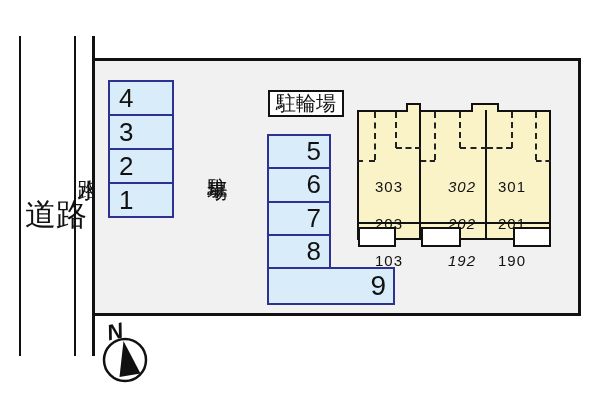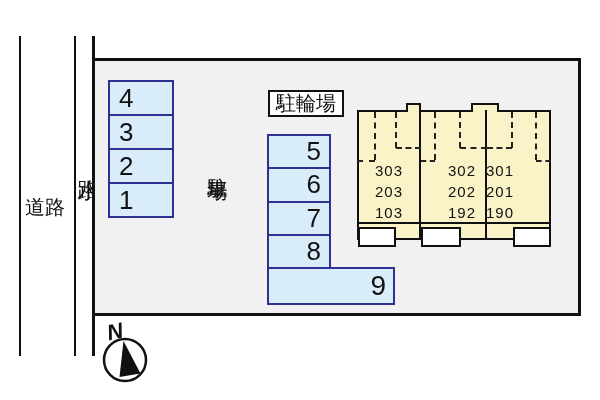--- a/index.html
+++ b/index.html
@@ -21,38 +21,38 @@
   .pwide{border:2px solid #2e3192;background:#d9ecfa;display:flex;align-items:center;
          justify-content:flex-end;padding-right:7px;font-size:28px;}
   
   .bmain{background:#faf3c8;border:2px solid #111;}
   .bump{background:#faf3c8;border:2px solid #111;border-bottom:none;}
   .divider{background:#111;width:2px;}
   .dashv{width:0;border-left:2px dashed #222;}
   .dashh{height:0;border-top:2px dashed #222;}
   .porch{background:#ffffff;border:2px solid #111;}
   .rooms{font-size:15px;line-height:21px;text-align:center;letter-spacing:1px;}
-  .rooms p{margin:0;}
+  .rooms p{margin:16px;}
   
   .vtext{writing-mode:vertical-rl;text-orientation:upright;}
   .lbl{color:#111;}
   .signbox{background:#fff;border:2px solid #111;display:flex;align-items:center;
            justify-content:center;font-size:20px;}
   .north-n{font-size:22px;font-weight:bold;font-style:italic;transform:rotate(-12deg);}
 </style>
 </head>
 <body>
 
 <div id="stage">
 
   <div class="vline" style="left:19px;width:2px;"></div>
   <div class="vline" style="left:74px;width:2px;"></div>
   <div class="vline" style="left:92px;width:3px;"></div>
 
-  <div class="abs lbl" style="left:25px;top:194px;font-size:20px;">道路</div>
+  <div class="abs lbl" style="left:25px;top:194px;font-size:31px;">道路</div>
   <div class="abs lbl vtext" style="left:74px;top:163px;font-size:21px;">水路</div>
 
   <div class="abs plot" style="left:92px;top:58px;width:489px;height:258px;"></div>
 
   <div class="abs pgroup" style="left:108px;top:80px;width:66px;height:138px;">
     <div class="pcell left bline">
         <span>4</span>
       </div>
     <div class="pcell left bline">
         <span>3</span>
@@ -113,26 +113,26 @@
 
   <div class="abs porch" style="left:358px;top:227px;width:38px;height:20px;"></div>
   <div class="abs porch" style="left:421px;top:227px;width:40px;height:20px;"></div>
   <div class="abs porch" style="left:513px;top:227px;width:38px;height:20px;"></div>
 
   <div class="abs rooms" style="left:357px;top:160px;width:64px;">
     <p>303</p>
     <p>203</p>
     <p>103</p>
   </div>
-  <div class="abs rooms" style="left:421px;top:160px;width:82px;">
+  <div class="abs rooms" style="left:421px;top:160px;width:82px;font-style:italic;">
     <p>302</p>
     <p>202</p>
     <p>192</p>
   </div>
-  <div class="abs rooms" style="left:468px;top:160px;width:64px;">
+  <div class="abs rooms" style="left:480px;top:160px;width:64px;">
     <p>301</p>
     <p>201</p>
     <p>190</p>
   </div>
 
   <div class="abs north-n" style="left:107px;top:319px;">N</div>
   <svg class="abs" style="left:96px;top:331px;" width="60" height="55" viewBox="0 0 60 55">
     <circle cx="29" cy="29" r="21" fill="#ffffff" stroke="#111" stroke-width="2.5"></circle>
     <polygon points="27.5,10 23.5,46 44.5,42.5" fill="#111"></polygon>
   </svg>

